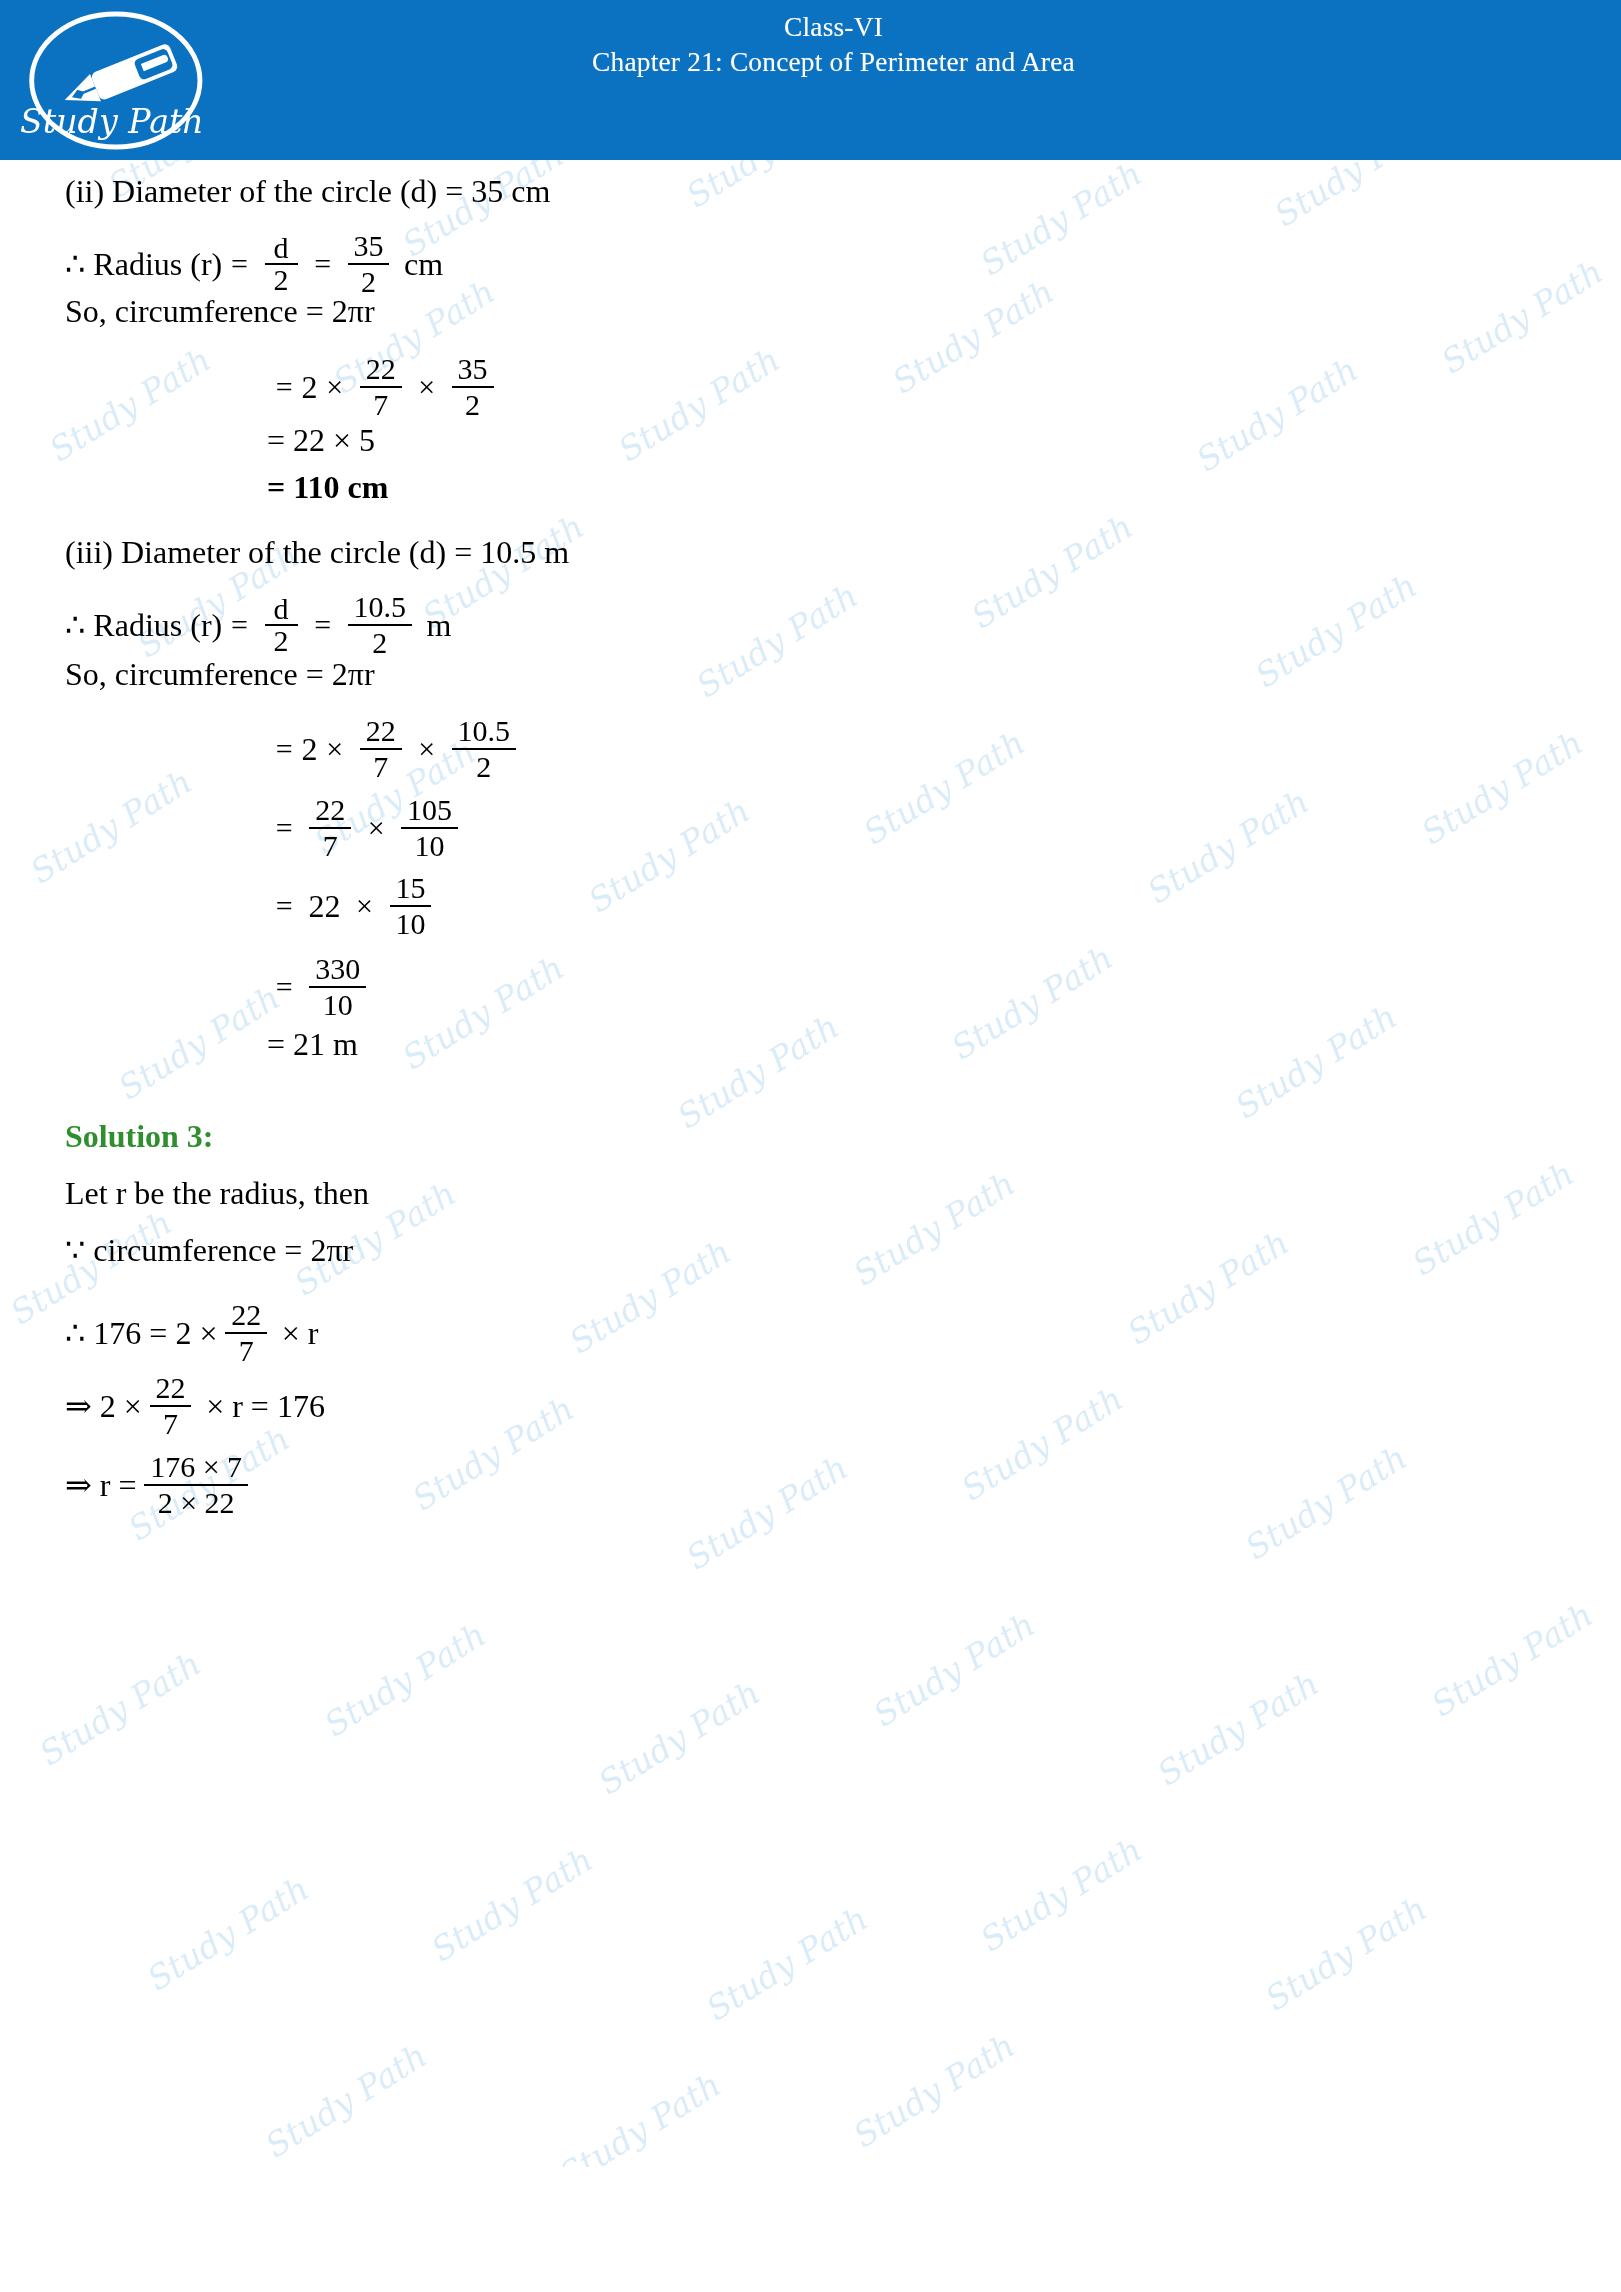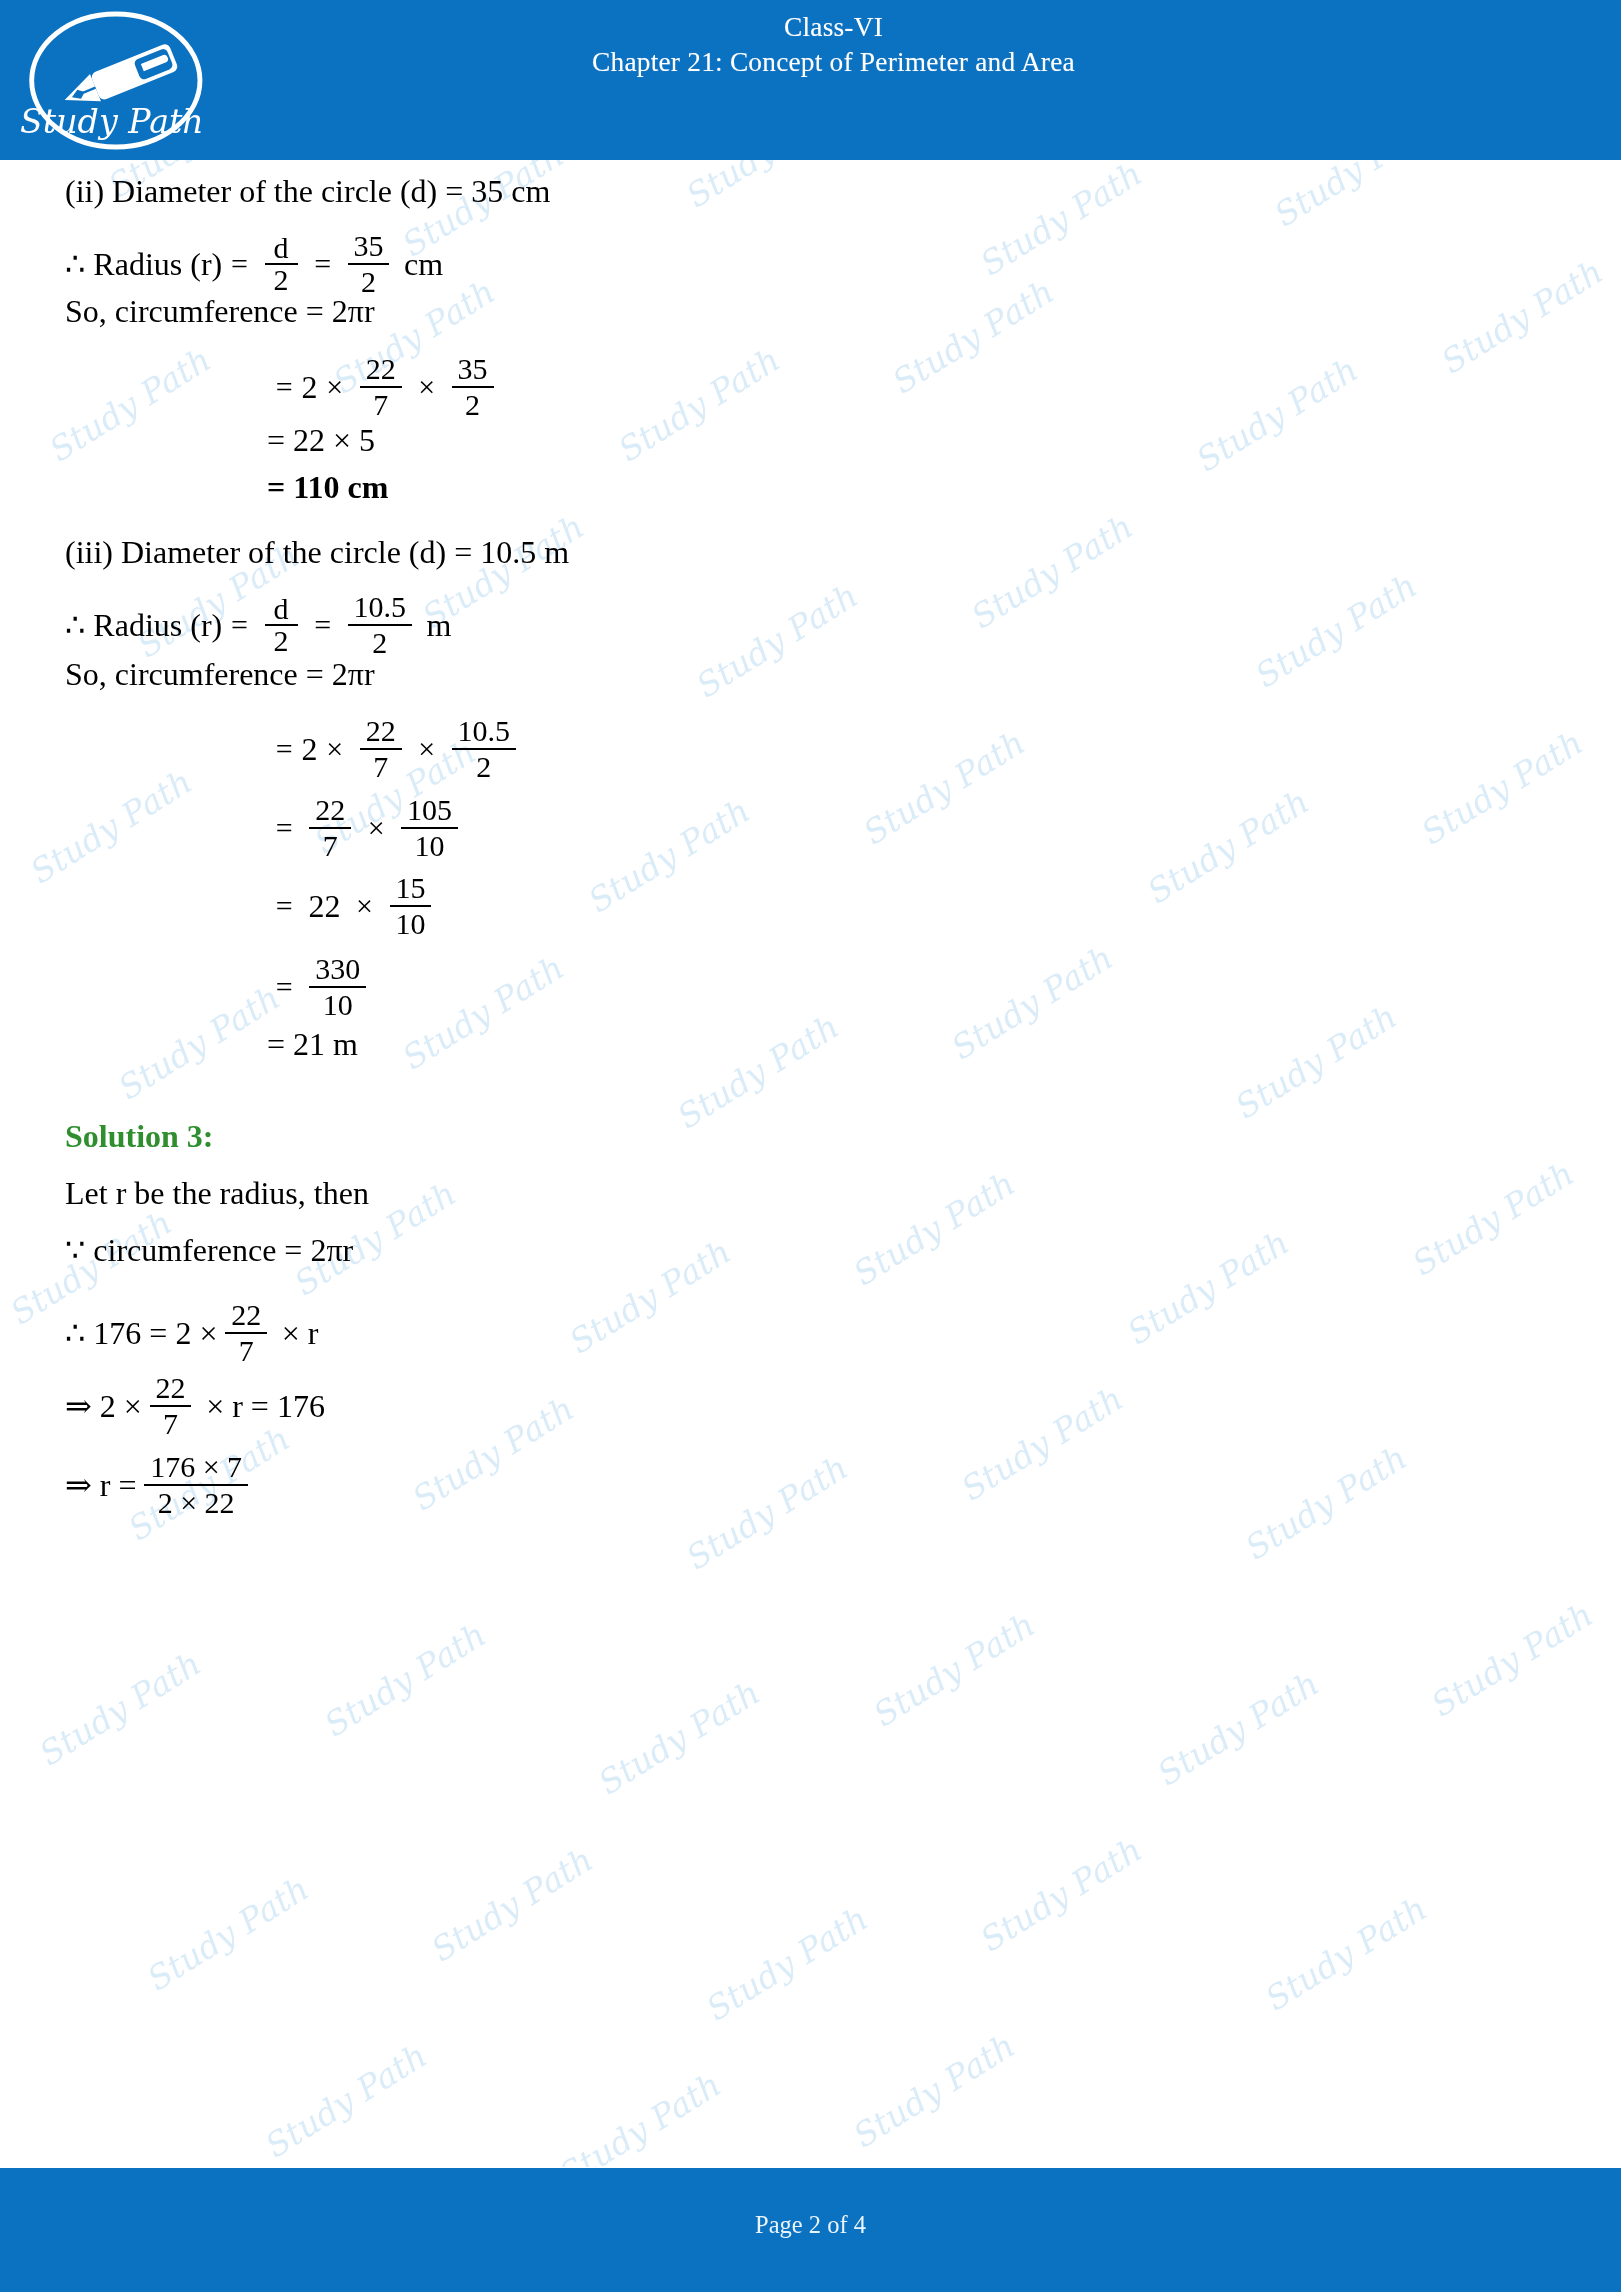--- a/index.html
+++ b/index.html
@@ -417,18 +417,15 @@
       <span>⇒ r =</span>
       <span class="frac">
         <span class="num">176 × 7</span>
         <span class="bar"></span>
         <span class="den">2 × 22</span>
       </span>
     </div>
 
   </div>
 
-  <div class="footer">
-    <div class="footer-text">Page 2 of 4</div>
-  </div>
 
 </div>
 
 
 </body></html>

